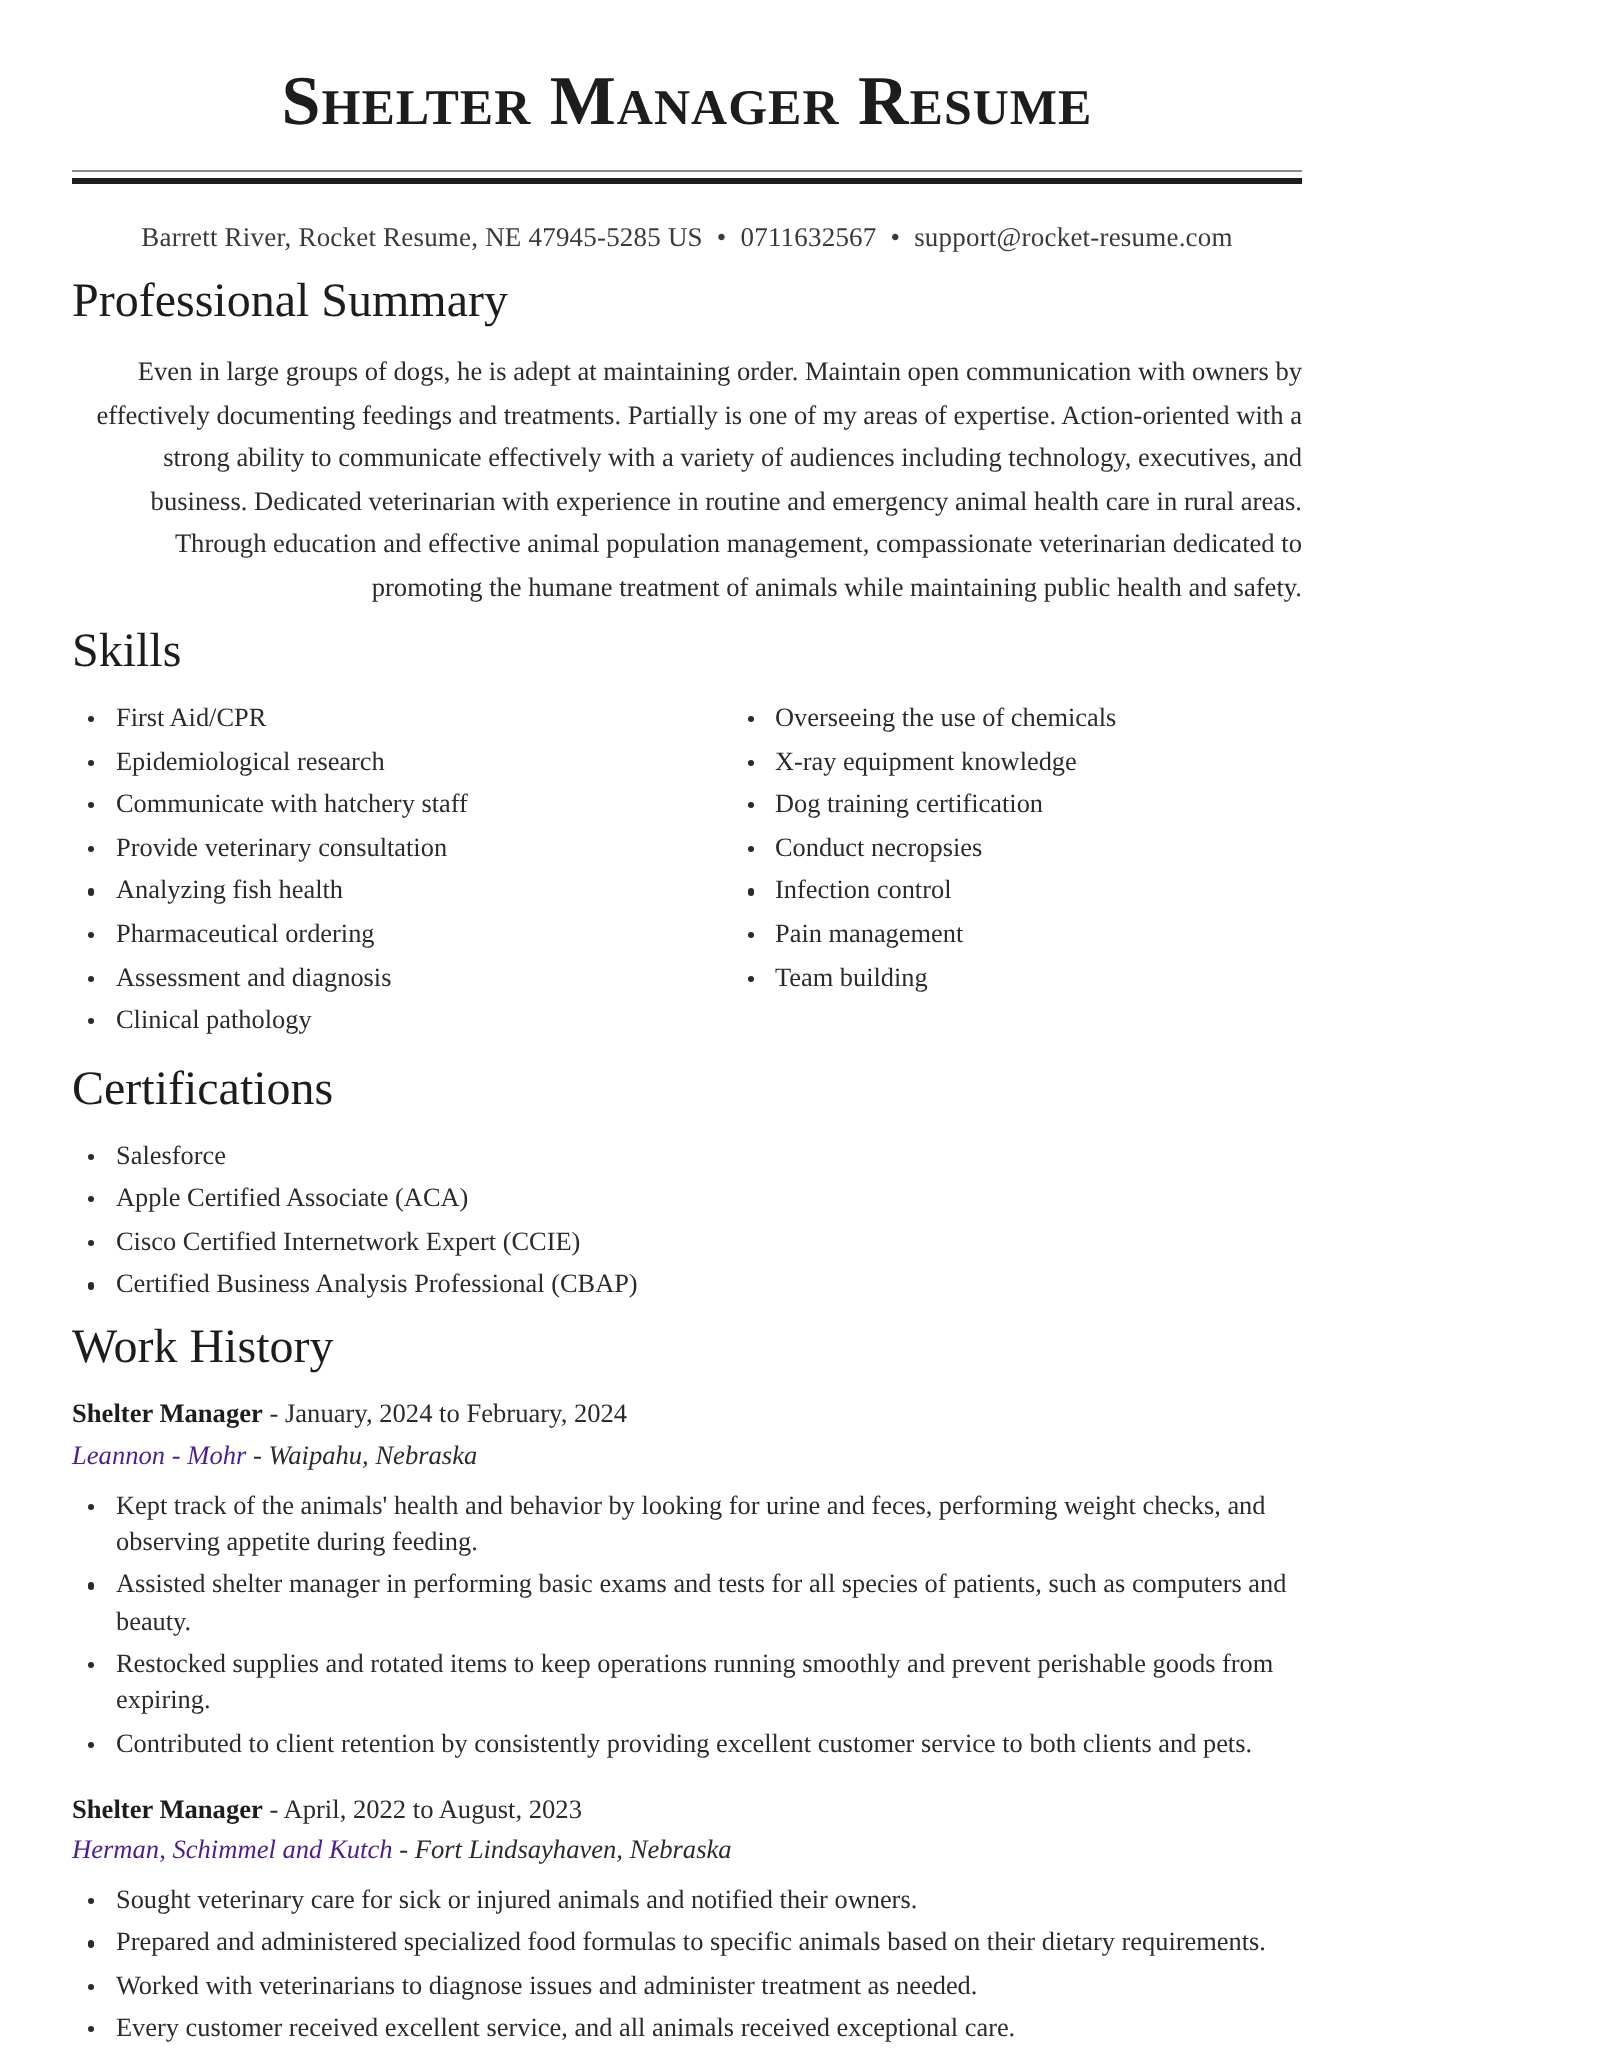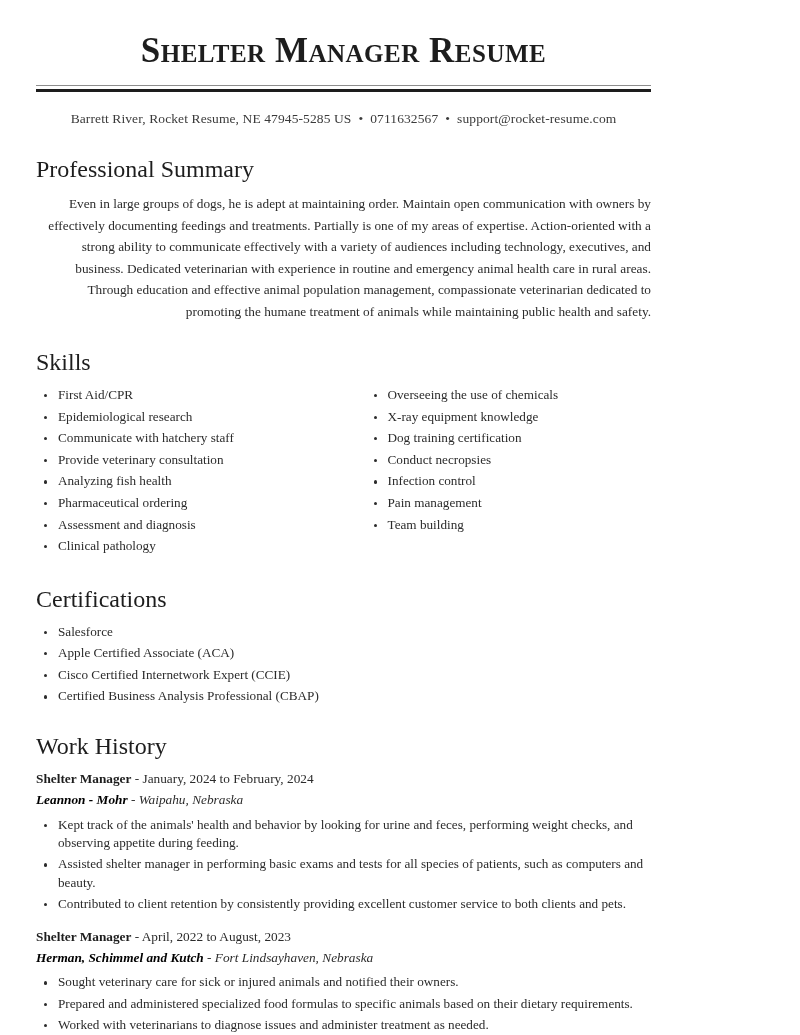--- a/index.html
+++ b/index.html
@@ -60,21 +60,21 @@
     letter-spacing: 0.1px;
   }
   .contact-sep {
     display: inline-block;
     padding: 0 7px;
     color: #3a3a3a;
   }
 
   
   .section {
-    margin-top: 26px;
+    margin-top: 8px;
   }
   .section-title {
     font-family: "Liberation Serif", "DejaVu Serif", serif;
     font-size: 24px;
     font-weight: 400;
     color: #1d1d1d;
     margin: 0 0 9px 0;
     line-height: 1.2;
   }
   .summary-text {
@@ -144,23 +144,23 @@
   .job-dates {
     font-weight: 400;
   }
   .job-line2 {
     font-size: 13.3px;
     line-height: 1.55;
     color: #2b2b2b;
     margin-bottom: 5px;
   }
   .job-company {
-    font-weight: 700;
+    font-weight: 400;
     font-style: italic;
-    color: #000000;
+    color: #4c1d95;
   }
   .job-location {
     font-style: italic;
   }
   .job ul.bullets > li {
     margin-bottom: 3.2px;
   }
 </style>
 </head>
 <body>
@@ -225,20 +225,21 @@
 
   <div class="section">
     <h2 class="section-title">Work History</h2>
     <div id="jobs-container">
         <div class="job">
           <div class="job-line1"><span class="job-title">Shelter Manager</span><span class="job-dash"> - </span><span class="job-dates">January, 2024 to February, 2024</span></div>
           <div class="job-line2"><span class="job-company">Leannon - Mohr</span><span class="job-dash"> - </span><span class="job-location">Waipahu, Nebraska</span></div>
           <ul class="bullets">
             <li>Kept track of the animals' health and behavior by looking for urine and feces, performing weight checks, and observing appetite during feeding.</li>
             <li>Assisted shelter manager in performing basic exams and tests for all species of patients, such as computers and beauty.</li>
+            <li>Restocked supplies and rotated items to keep operations running smoothly and prevent perishable goods from expiring.</li>
             <li>Contributed to client retention by consistently providing excellent customer service to both clients and pets.</li>
           </ul>
         </div>
         <div class="job">
           <div class="job-line1"><span class="job-title">Shelter Manager</span><span class="job-dash"> - </span><span class="job-dates">April, 2022 to August, 2023</span></div>
           <div class="job-line2"><span class="job-company">Herman, Schimmel and Kutch</span><span class="job-dash"> - </span><span class="job-location">Fort Lindsayhaven, Nebraska</span></div>
           <ul class="bullets">
             <li>Sought veterinary care for sick or injured animals and notified their owners.</li>
             <li>Prepared and administered specialized food formulas to specific animals based on their dietary requirements.</li>
             <li>Worked with veterinarians to diagnose issues and administer treatment as needed.</li>

